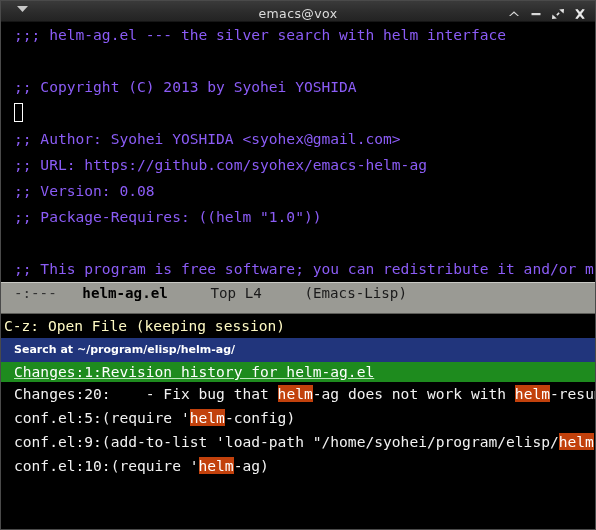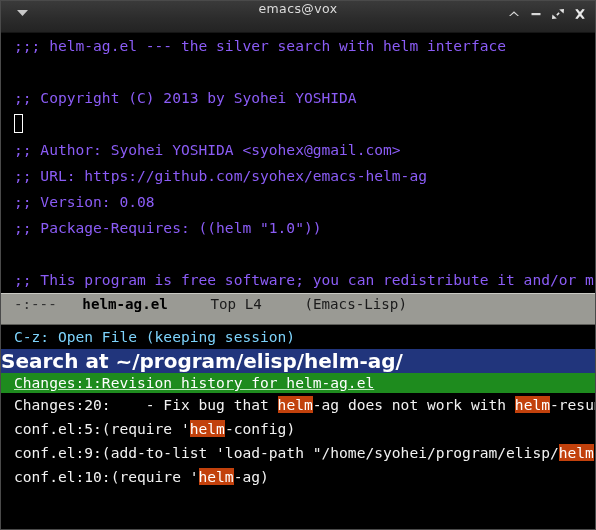--- a/index.html
+++ b/index.html
@@ -17,26 +17,26 @@
     height: 530px;
     overflow: hidden;
     background: #000000;
     border: 1px solid #4a4a4a;
     box-sizing: border-box;
   }
 
   
   .titlebar {
     position: relative;
-    height: 32px;
+    height: 21px;
     background: linear-gradient(to bottom, #3a3a3a 0%, #2c2c2c 55%, #232323 100%);
     border-bottom: 1px solid #151515;
     box-sizing: border-box;
     display: flex;
-    align-items: flex-start;
+    align-items: flex-end;
   }
   .titlebar-title {
     position: absolute;
     left: 0; right: 0;
     text-align: center;
     font-family: "DejaVu Sans", sans-serif;
     font-size: 12.5px;
     color: #dcdcdc;
     letter-spacing: 0.4px;
     pointer-events: none;
@@ -120,38 +120,39 @@
     border-bottom: 1px solid #5c5c58;
     overflow: hidden;
   }
   .modeline b { font-weight: bold; color: #000; }
   .ml-dim { color: #333; }
 
   .echo {
     height: 24px;
     line-height: 24px;
     font-size: 14.6px;
-    color: #7dd3fc;
-    background: #000;
-    white-space: pre;
-    padding-left: 13px;
+    color: #fef9c3;
+    background: #000;
+    white-space: pre;
+    padding-left: 3px;
     box-sizing: border-box;
     overflow: hidden;
   }
 
   
   .helm-header {
     height: 24px;
     line-height: 24px;
     background: #21357c;
     color: #ffffff;
     font-family: "DejaVu Sans", sans-serif;
     font-weight: bold;
-    font-size: 20px;
-    white-space: pre;
+    font-size: 11px;
+    white-space: pre;
+    padding-left: 13px;
     box-sizing: border-box;
     overflow: hidden;
   }
   .helm-sel {
     height: 20px;
     line-height: 20px;
     font-size: 14.6px;
     background: #1e8b1e;
     color: #ffffff;
     white-space: pre;

